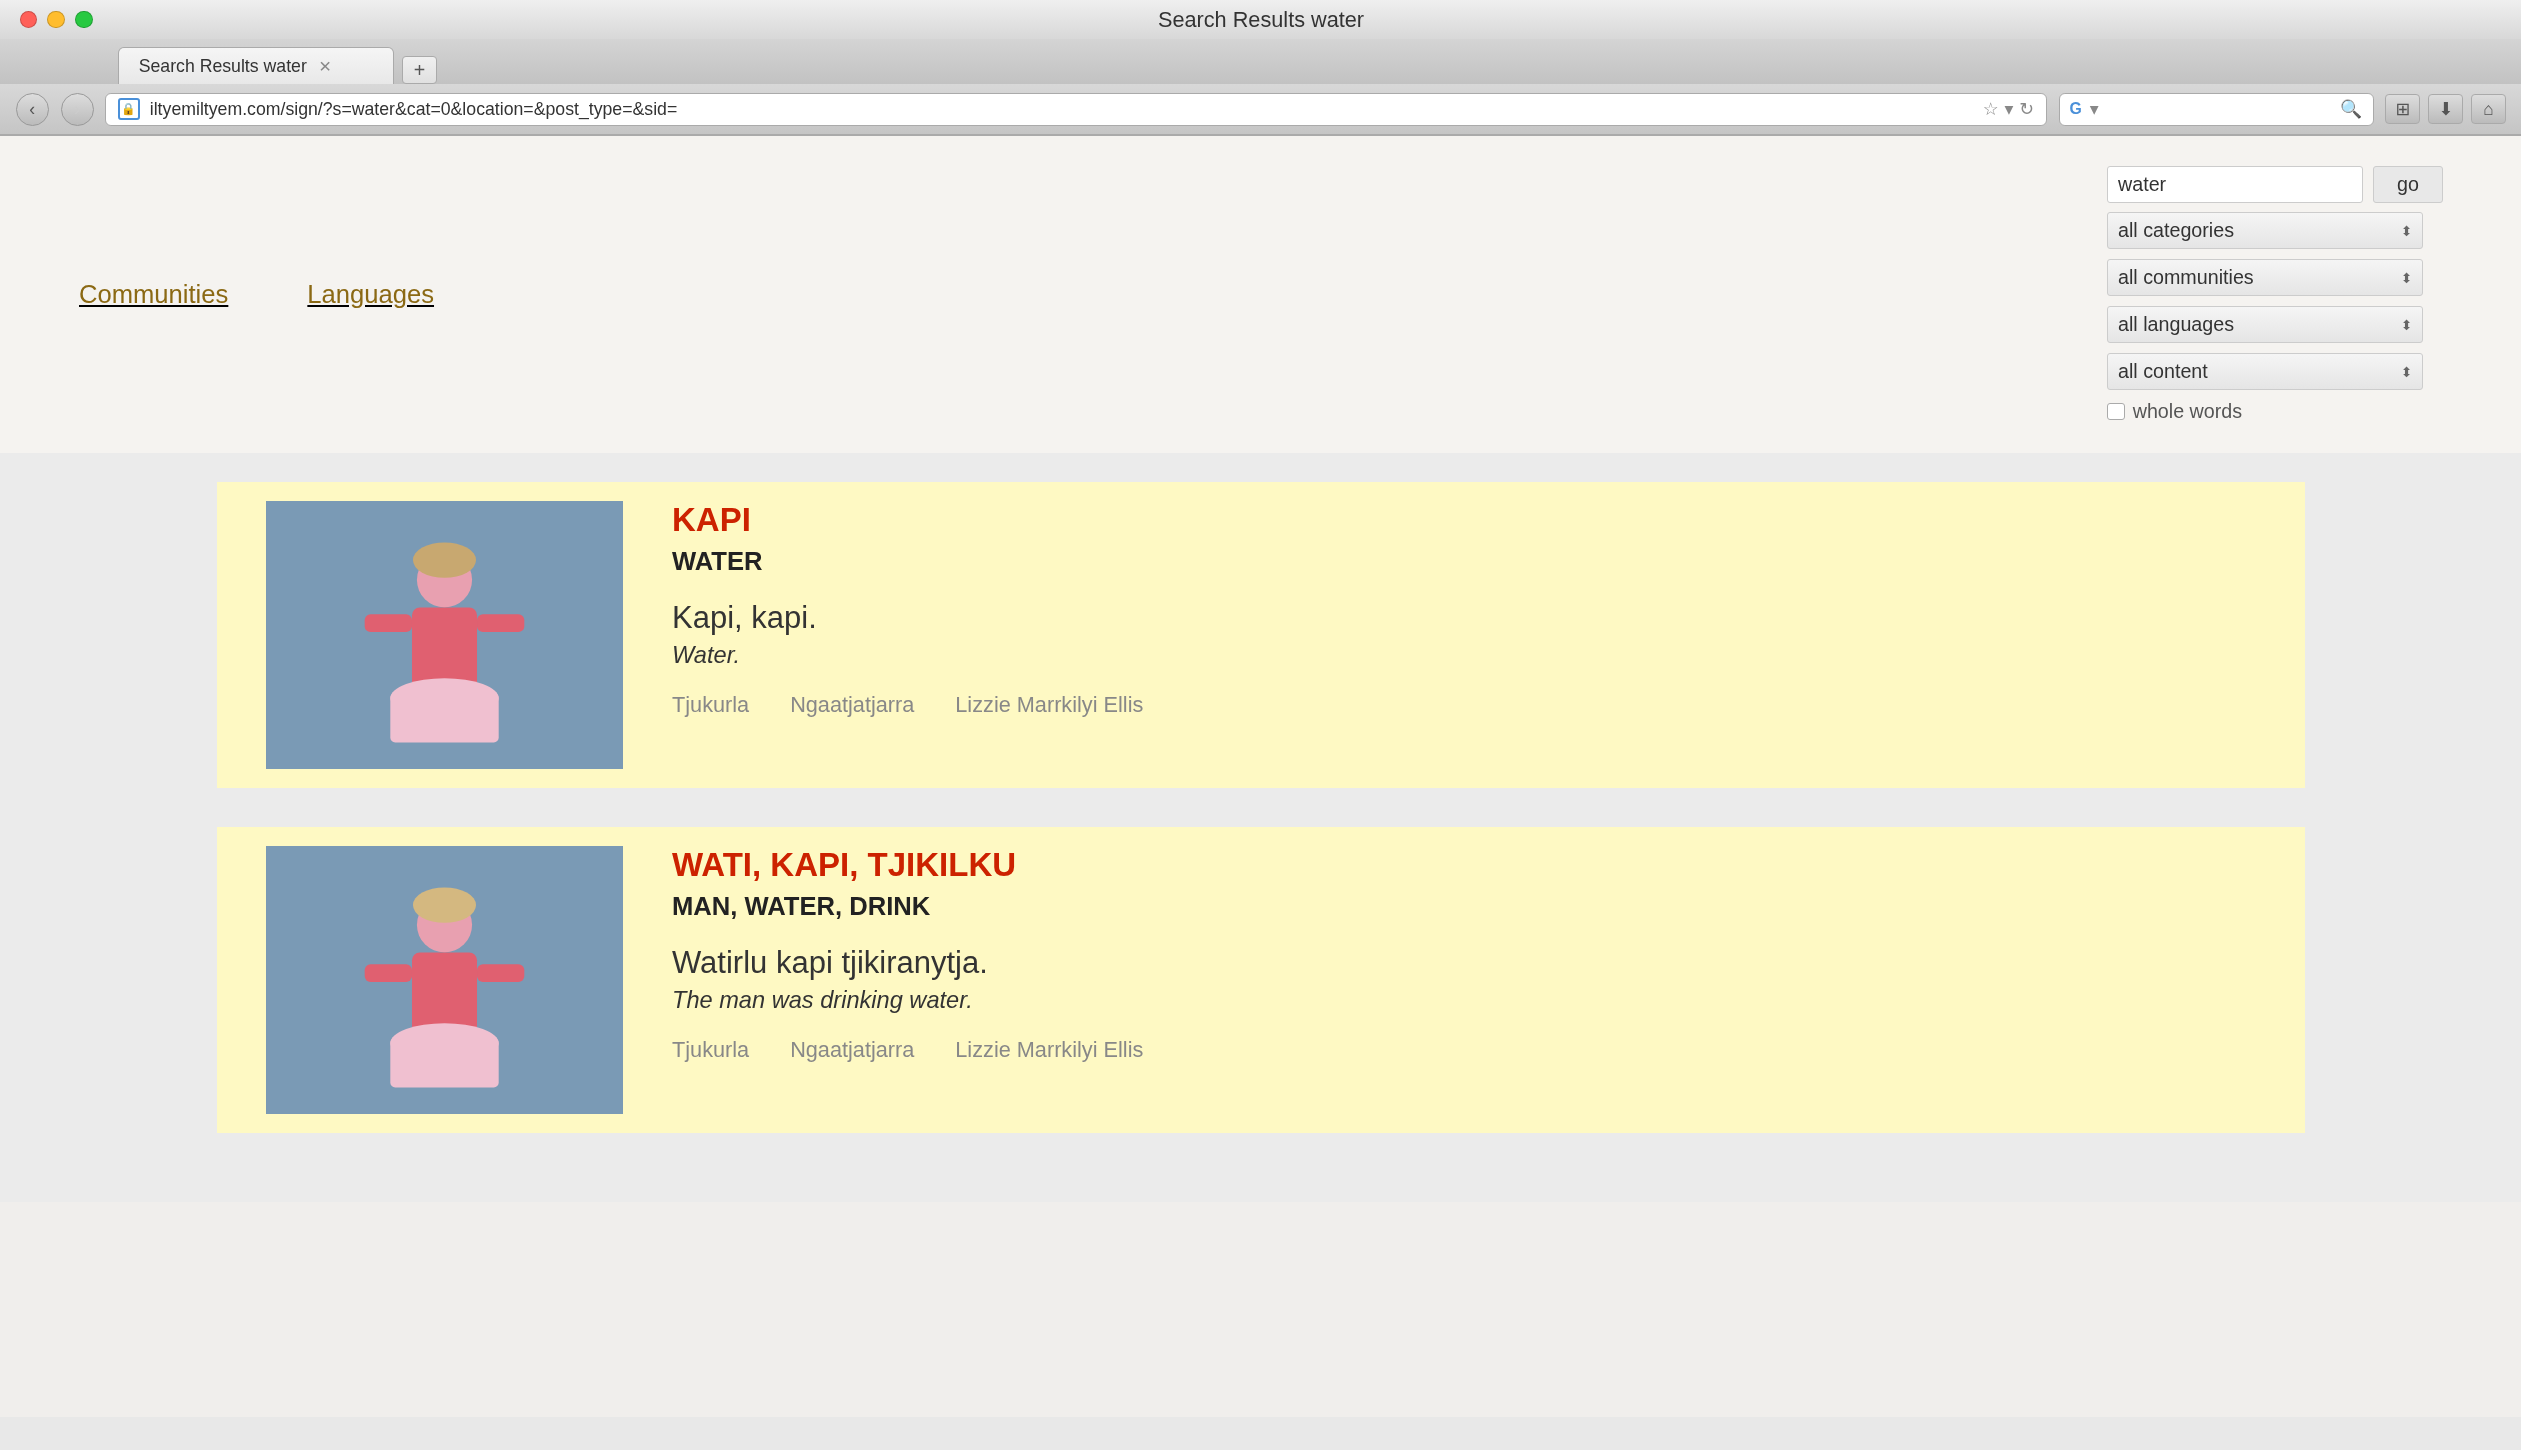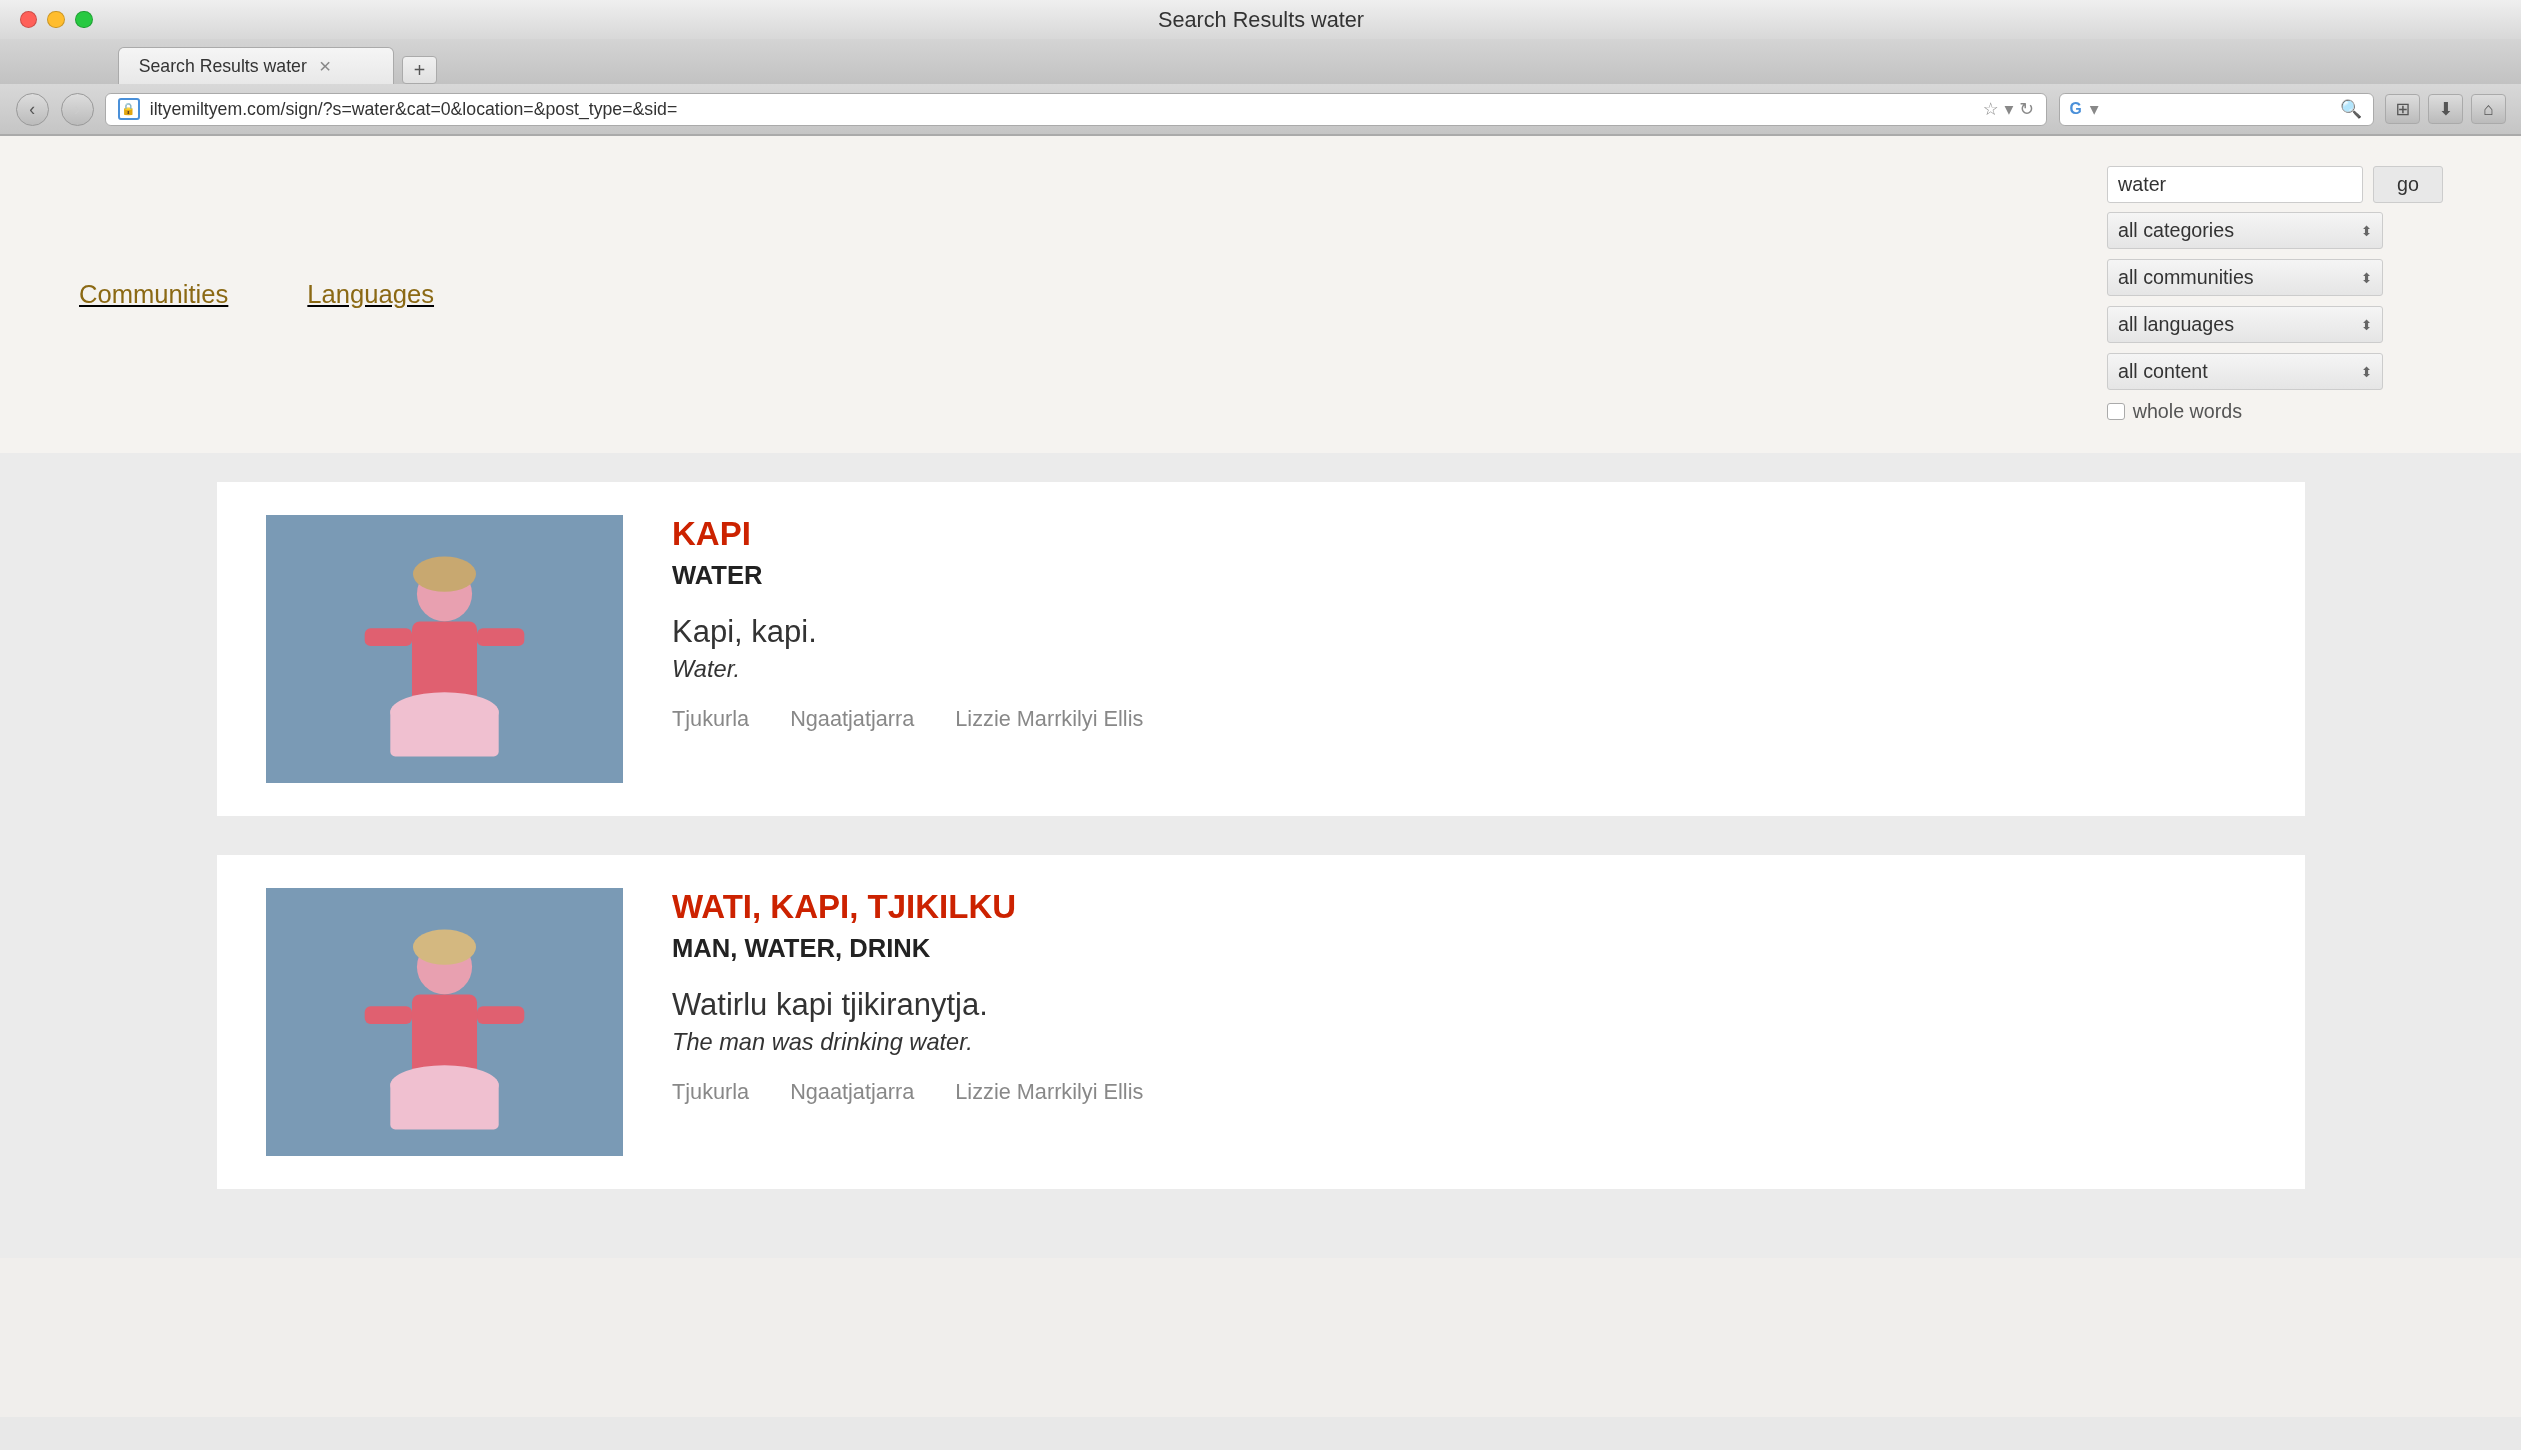--- a/index.html
+++ b/index.html
@@ -196,21 +196,21 @@
       color: #333;
       cursor: pointer;
       display: flex; align-items: center; justify-content: center;
     }
     .filter-row {
       display: flex;
       align-items: center;
       gap: 7.9px;
     }
     .filter-select-wrapper {
-      width: 276px;
+      width: 316px;
       height: 37px;
       border: 1px solid #ccc;
       border-radius: 3px;
       background: linear-gradient(to bottom, #f5f5f5, #e5e5e5);
       display: flex;
       align-items: center;
       justify-content: space-between;
       padding: 0 9.9px;
       font-size: 19.7px;
       color: #333;
@@ -237,23 +237,23 @@
       color: #333;
       font-weight: normal;
     }
 
     
     .results-area {
       background: #ebebeb;
       padding: 29.6px 0;
     }
     .result-item {
-      background: #ffffff;
+      background: #fef9c3;
       margin: 0 217px 39px 217px;
-      padding: 33px 49px;
+      padding: 19px 49px;
       display: flex;
       gap: 49px;
       align-items: flex-start;
     }
     .result-thumb {
       width: 357px;
       height: 268px;
       background: #7a9ab5;
       flex-shrink: 0;
       position: relative;

